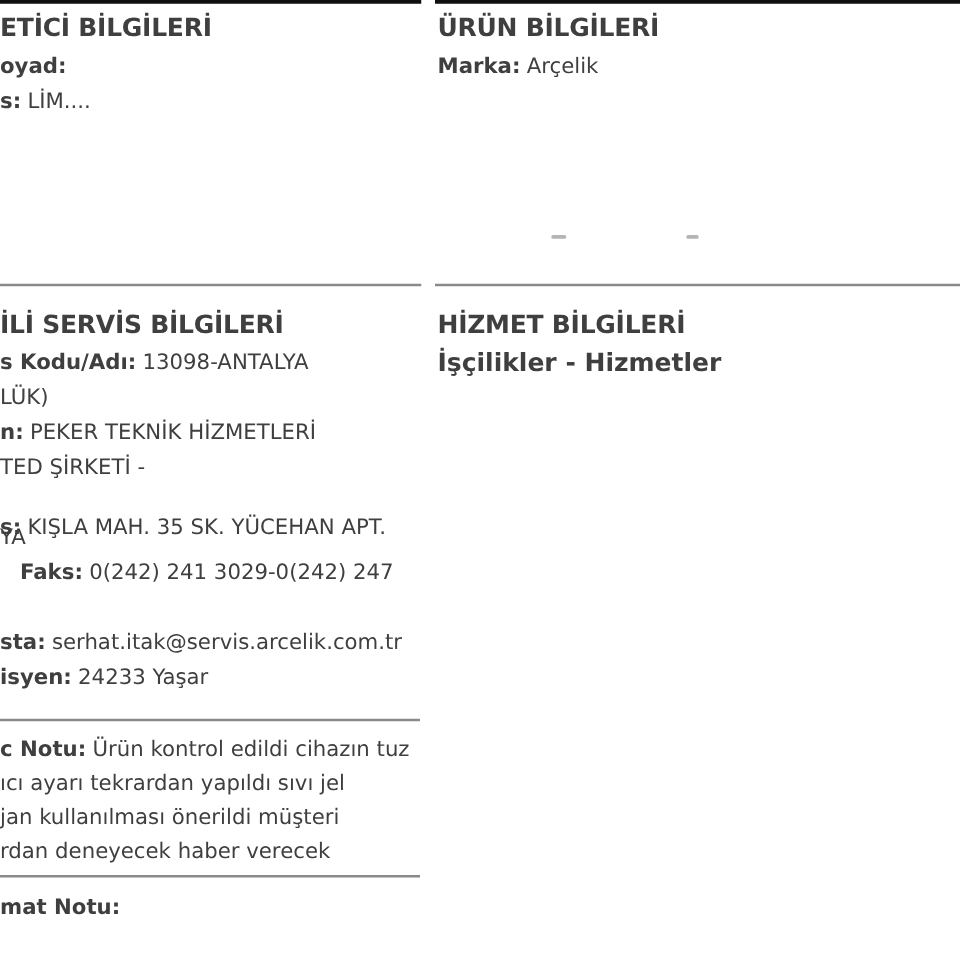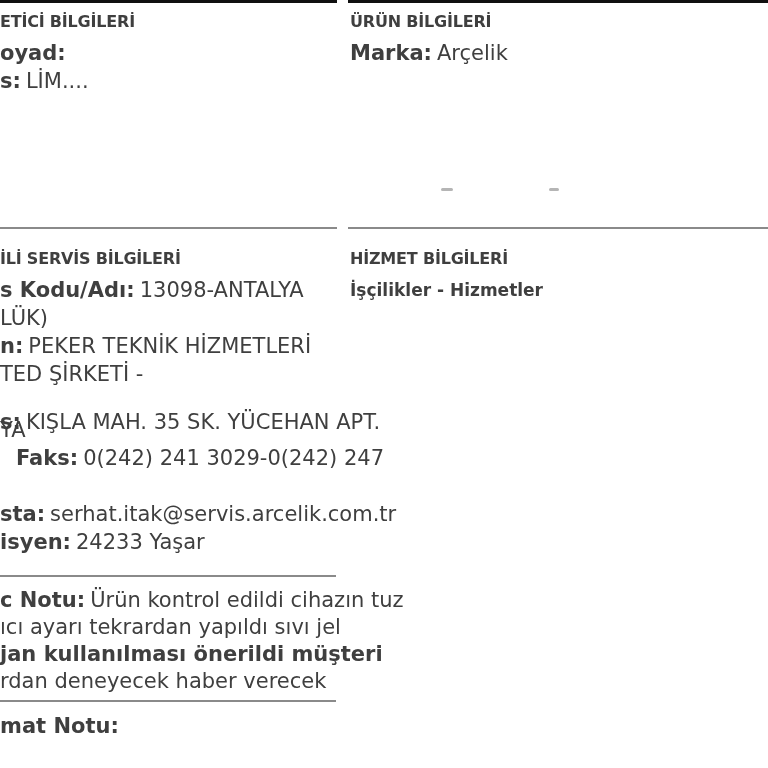--- a/index.html
+++ b/index.html
@@ -2,26 +2,26 @@
 <html><head>
 <meta charset="utf-8">
 <style>
   html,body{margin:0;padding:0;}
   body{
     width:768px;height:768px;overflow:hidden;background:#ffffff;
     font-family:"DejaVu Sans","Liberation Sans",sans-serif;
     color:#3f3f3f;position:relative;
   }
   .abs{position:absolute;white-space:nowrap;}
-  .sec-title{font-size:16px;font-weight:bold;line-height:28px;letter-spacing:-0.2px;}
-  .line{font-size:21px;line-height:28px;}
+  .sec-title{font-size:20px;font-weight:bold;line-height:28px;letter-spacing:-0.2px;}
+  .line{font-size:17px;line-height:28px;}
   .lbl{font-weight:bold;}
   .val{margin-left:5px;}
   .val:empty{margin-left:0;}
-  .bold-line{font-size:17px;font-weight:bold;line-height:28px;}
+  .bold-line{font-size:20px;font-weight:bold;line-height:28px;}
   .bar{position:absolute;height:3px;background:#101010;top:0;}
   .divider{position:absolute;height:2px;background:#8a8a8a;}
   .faint-dash{position:absolute;height:3px;border-radius:2px;background:#b5b5b5;}
   .left-col{left:0;}
   .right-col{left:350px;}
 </style>
 </head>
 <body>
 
 <div class="bar" style="left:0;width:337px;"></div>
@@ -80,20 +80,20 @@
 
 <div class="abs sec-title right-col" style="top:245px;">HİZMET BİLGİLERİ</div>
 <div class="abs bold-line right-col" style="top:276px;">İşçilikler - Hizmetler</div>
 
 <div class="divider" style="left:0;top:575px;width:336px;"></div>
 
 <div class="abs line left-col" style="top:586px;text-align:center;">
   <span class="lbl">c Notu:</span><span class="val">Ürün kontrol edildi cihazın tuz</span>
 </div>
 <div class="abs line left-col" style="top:613px;">ıcı ayarı tekrardan yapıldı sıvı jel</div>
-<div class="abs line left-col" style="top:640px;font-weight:bold;">jan kullanılması önerildi müşteri</div>
+<div class="abs line left-col" style="top:640px;">jan kullanılması önerildi müşteri</div>
 <div class="abs line left-col" style="top:667px;">rdan deneyecek haber verecek</div>
 
 <div class="divider" style="left:0;top:700px;width:336px;"></div>
 
 <div class="abs line left-col" style="top:712px;">
   <span class="lbl">mat Notu:</span>
 </div>
 
 </body></html>

